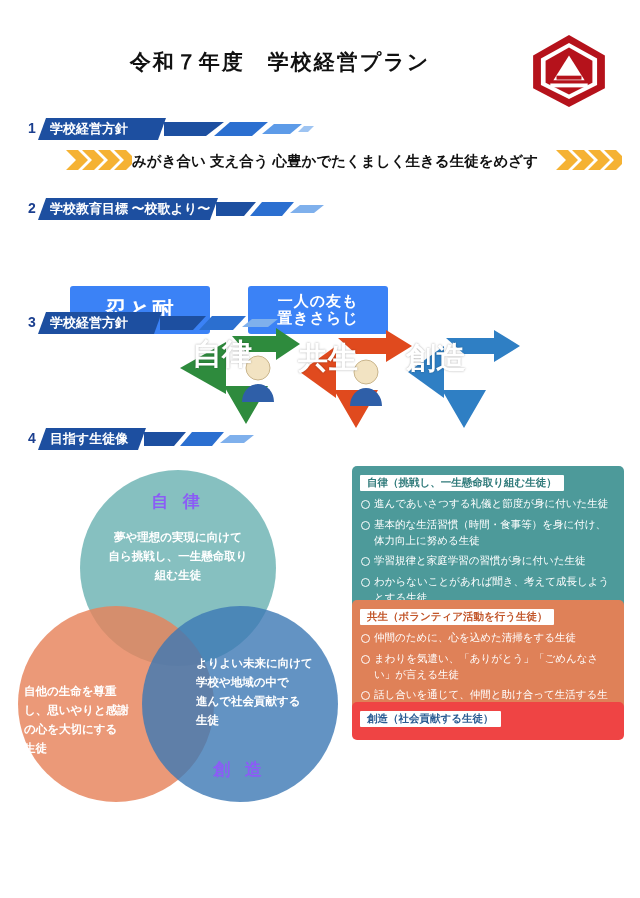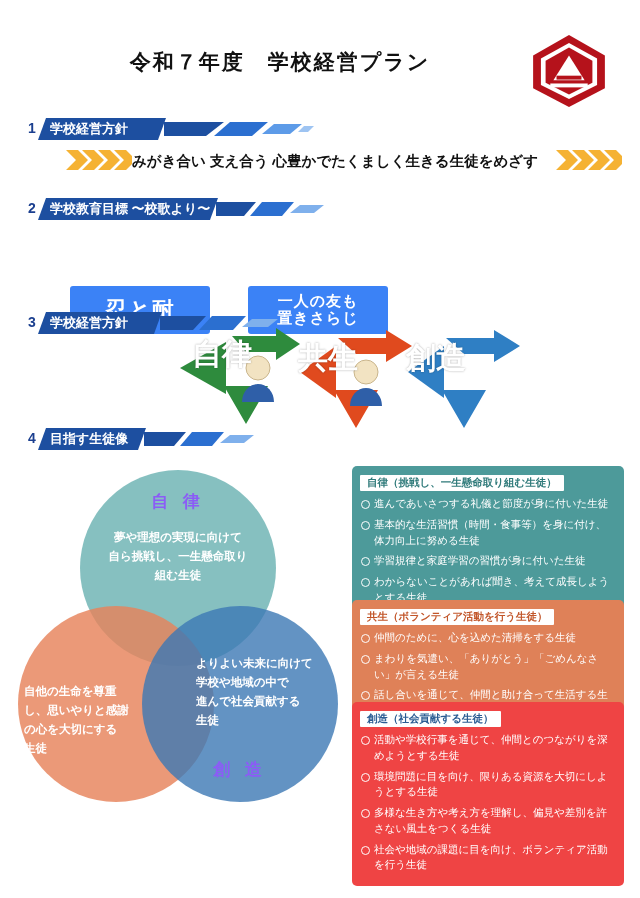--- a/index.html
+++ b/index.html
@@ -260,21 +260,15 @@
     <div class="box-title">共生（ボランティア活動を行う生徒）</div>
     <ul>
       <li>仲間のために、心を込めた清掃をする生徒</li>
       <li>まわりを気遣い、「ありがとう」「ごめんなさい」が言える生徒</li>
       <li>話し合いを通じて、仲間と助け合って生活する生徒</li>
     </ul>
   </div>
 
   <div class="box sozo">
     <div class="box-title">創造（社会貢献する生徒）</div>
-    <ul>
-      <li>活動や学校行事を通じて、仲間とのつながりを深めようとする生徒</li>
-      <li>環境問題に目を向け、限りある資源を大切にしようとする生徒</li>
-      <li>多様な生き方や考え方を理解し、偏見や差別を許さない風土をつくる生徒</li>
-      <li>社会や地域の課題に目を向け、ボランティア活動を行う生徒</li>
-    </ul>
   </div>
 
 </div>
 
 </body></html>

